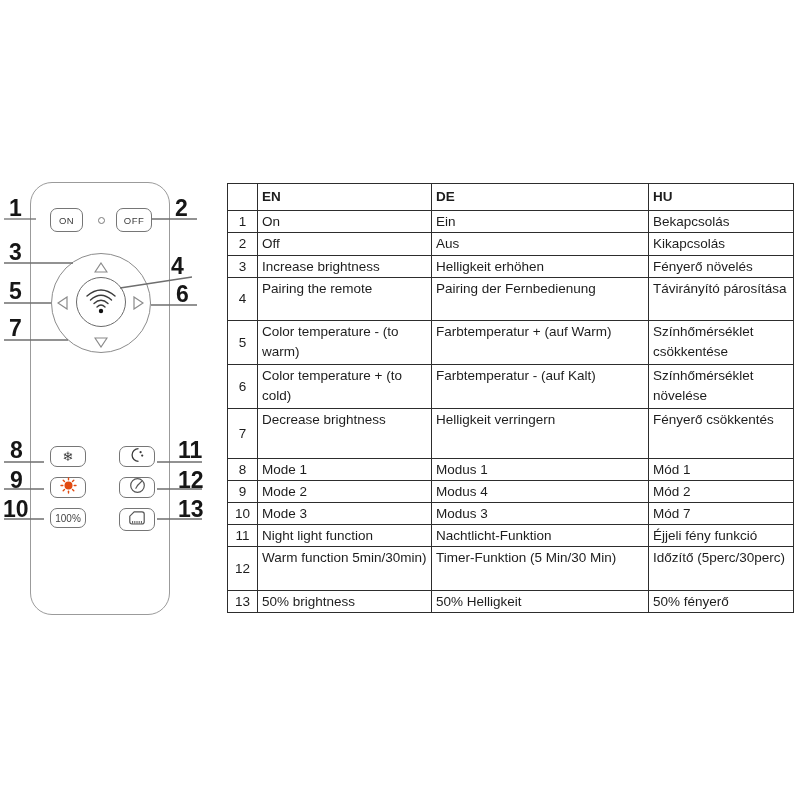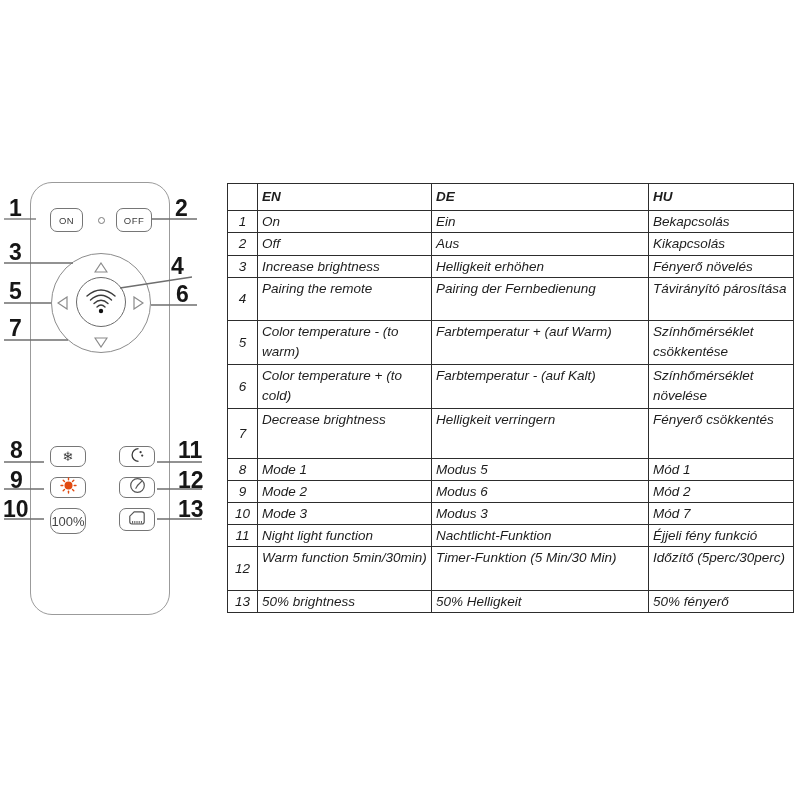--- a/index.html
+++ b/index.html
@@ -29,21 +29,21 @@
           border:1.3px solid #6b6b6b; border-radius:50%; background:#fff;
           display:flex; align-items:center; justify-content:center; }
   .tri { position:absolute; }
   .tri-up    { left:94px;  top:259px; }
   .tri-down  { left:94px;  top:334px; }
   .tri-left  { left:57px;  top:296px; }
   .tri-right { left:133px; top:296px; }
 
   .btn-snow  { left:50px;  top:446px; width:36px; height:21px; font-size:13px; }
   .btn-sun   { left:50px;  top:477px; width:36px; height:21px; }
-  .btn-100   { left:50px;  top:508px; width:36px; height:26px; font-size:13px; color:#444;border-radius:10px; }
+  .btn-100   { left:50px;  top:508px; width:36px; height:20px; font-size:10px; color:#444; }
   .btn-night { left:119px; top:446px; width:36px; height:21px; }
   .btn-clock { left:119px; top:477px; width:36px; height:21px; }
   .btn-dim   { left:119px; top:508px; width:36px; height:23px; }
 
   .callout {
     position:absolute; font-weight:bold; font-size:23px; color:#161616;
     line-height:24px;
   }
   .c1  { left:9px;   top:196px; }
   .c2  { left:175px; top:196px; }
@@ -62,21 +62,21 @@
   .lines-overlay { position:absolute; left:0; top:0; pointer-events:none; }
 
   
   table.tr-table {
     position:absolute; left:227px; top:183px;
     border-collapse:collapse; table-layout:fixed; width:566px;
     font-size:13.5px; color:#1d1d1d; line-height:20px;
   }
   .tr-table td, .tr-table th {
     border:1.6px solid #2d2d2d; padding:0 4px; vertical-align:middle;
-    overflow:hidden; text-align:left; font-weight:normal;font-style:italic;
+    overflow:hidden; text-align:left; font-weight:normal;
   }
   .tr-table th { font-weight:bold; }
   .tr-table td.num { text-align:center; padding:0 1px; }
   .col0 { width:30px; } .col1 { width:174px; } .col2 { width:217px; } .col3 { width:145px; }
   tr.h-hdr { height:27px; } tr.h-s { height:22px; } tr.h-s2 { height:23px; }
   tr.h-d { height:43px; } tr.h-d2 { height:44px; } tr.h-xl { height:50px; }
   tr.tall td.txt { vertical-align:top; padding-top:1px;margin-top:11px; }
 </style>
 </head>
 <body>
@@ -263,27 +263,27 @@
     </tr>
     <tr class="h-xl tall">
       <td class="num">7</td>
       <td class="txt">Decrease brightness</td>
       <td class="txt">Helligkeit verringern</td>
       <td class="txt">Fényerő csökkentés</td>
     </tr>
     <tr class="h-s">
       <td class="num">8</td>
       <td class="txt">Mode 1</td>
-      <td class="txt">Modus 5</td>
+      <td class="txt">Modus 1</td>
       <td class="txt">Mód 1</td>
     </tr>
     <tr class="h-s">
       <td class="num">9</td>
       <td class="txt">Mode 2</td>
-      <td class="txt">Modus 6</td>
+      <td class="txt">Modus 4</td>
       <td class="txt">Mód 2</td>
     </tr>
     <tr class="h-s">
       <td class="num">10</td>
       <td class="txt">Mode 3</td>
       <td class="txt">Modus 3</td>
       <td class="txt">Mód 7</td>
     </tr>
     <tr class="h-s">
       <td class="num">11</td>

